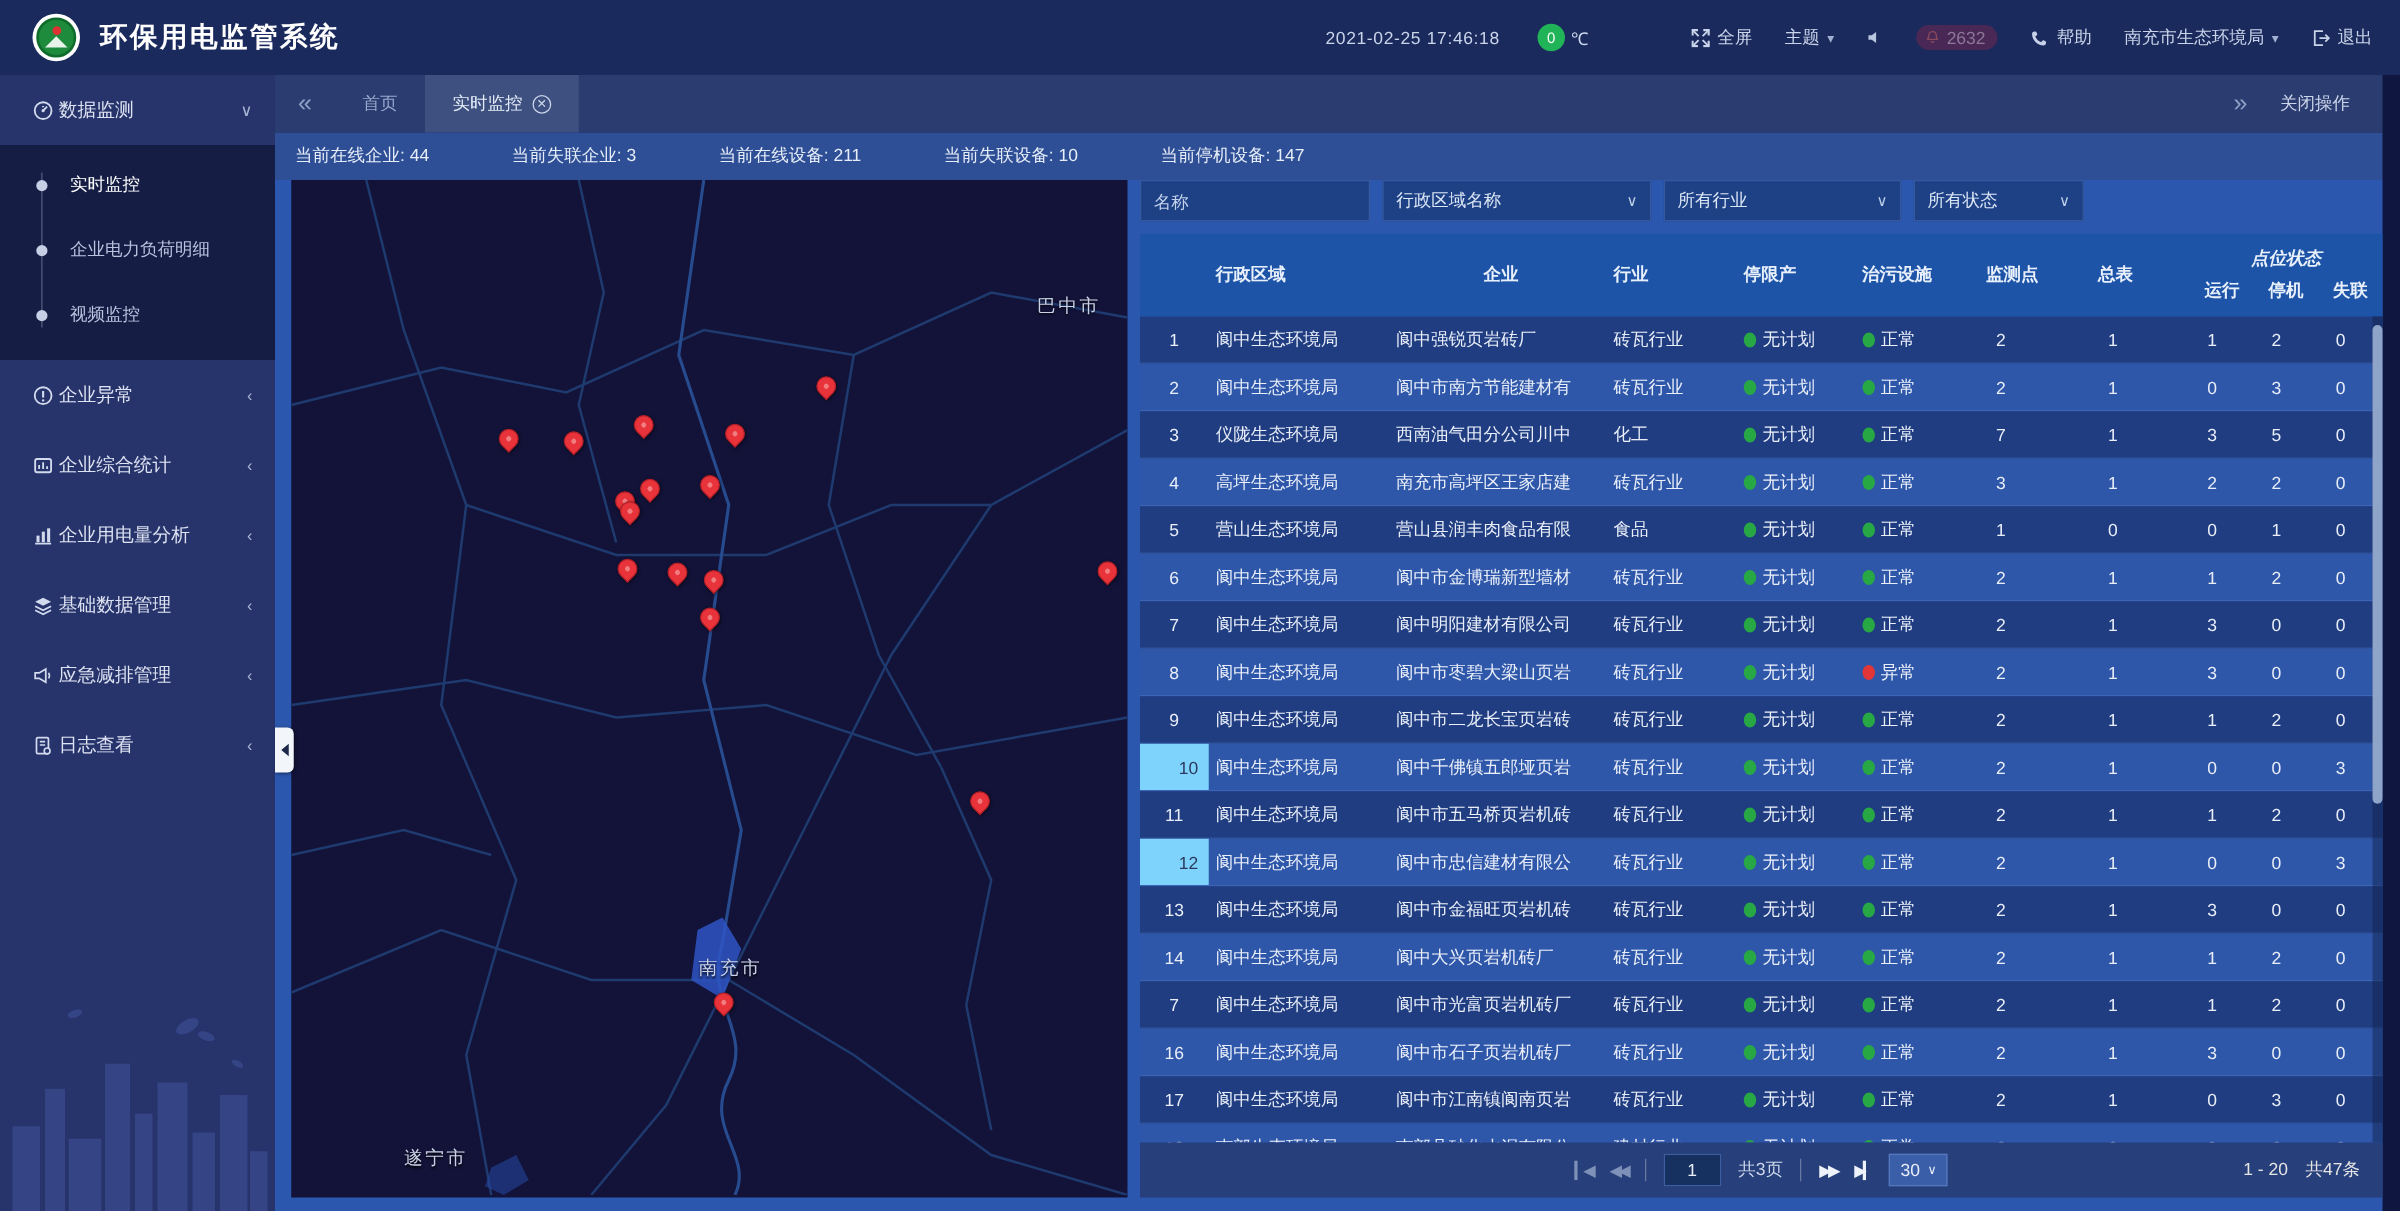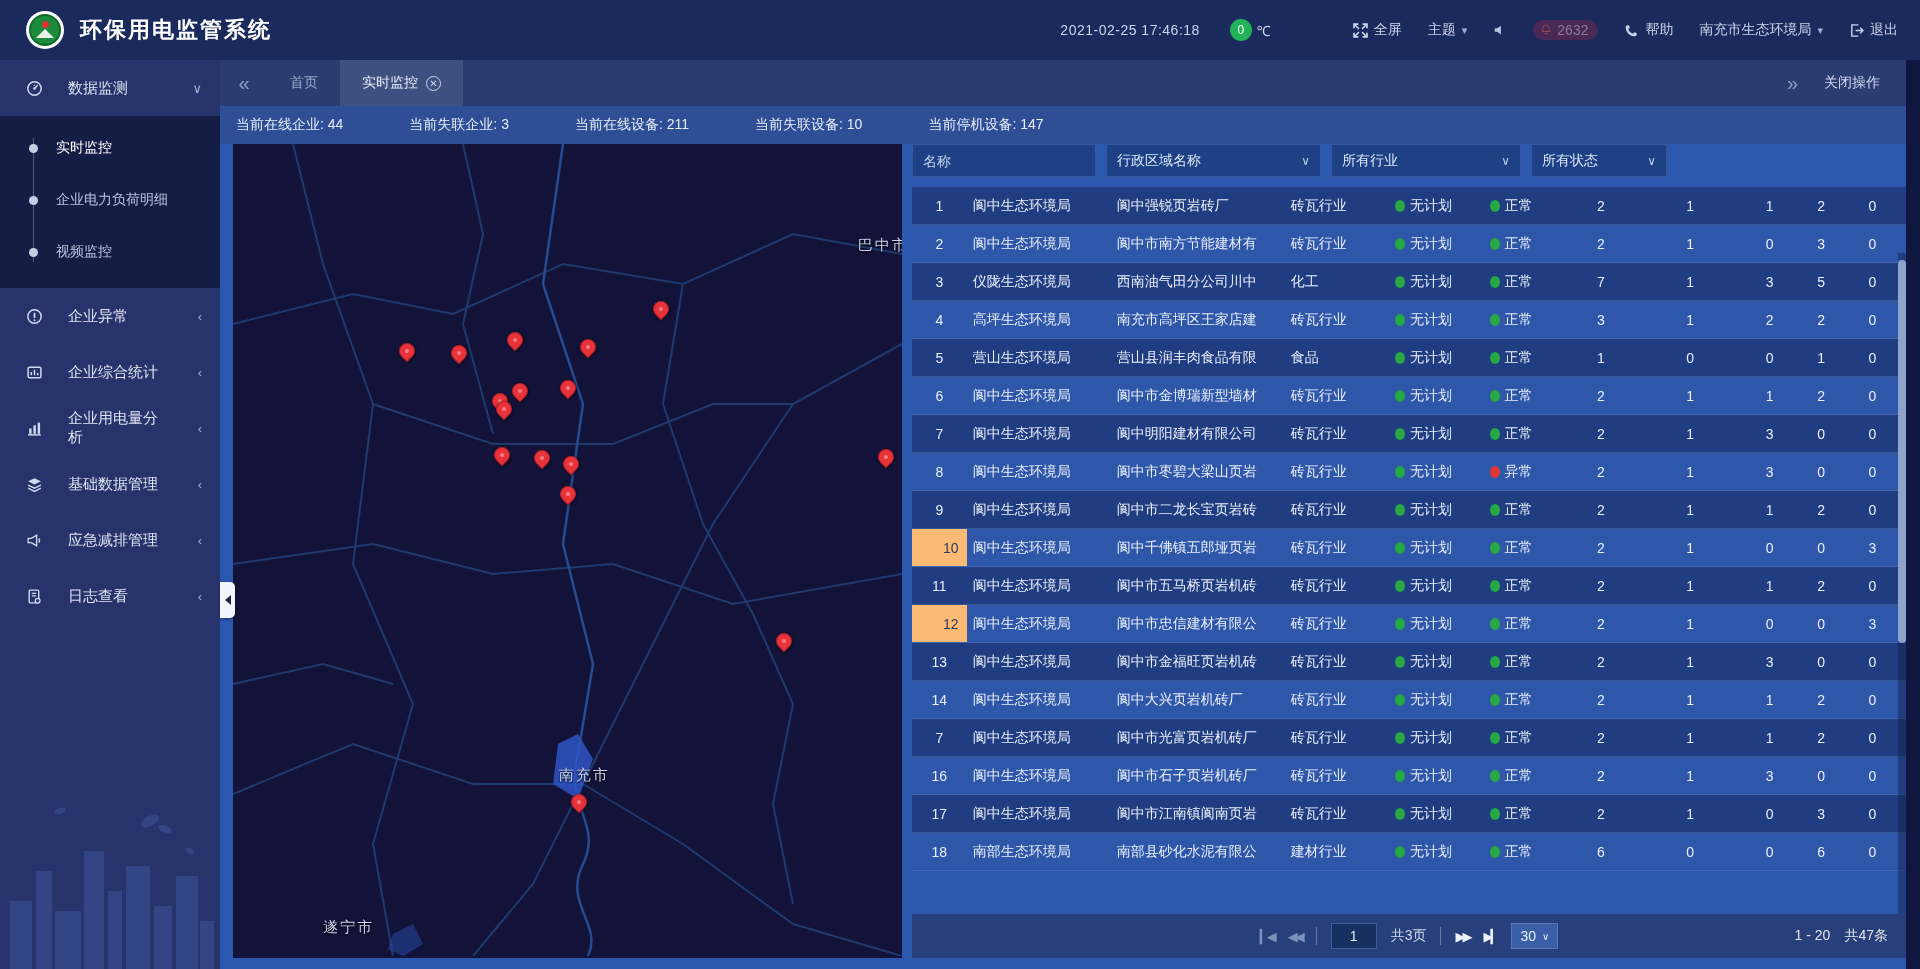--- a/index.html
+++ b/index.html
@@ -21,21 +21,21 @@
   .hitem svg { display:block; }
   .caret { font-size:11px; color:#9fb0d2; }
   .notify-pill { display:flex; align-items:center; gap:4px; background:rgba(112,38,82,.55); border-radius:12px; padding:2px 10px 2px 6px; color:#97708f; }
   .notify-count { font-size:14px; color:#8d7898; }
 
   
   .main { display:flex; height:911px; position:relative; }
 
   
   .sidebar { width:220px; background:#27336b; position:relative; flex:0 0 auto; overflow:hidden; }
-  .sgroup { height:56px; display:flex; align-items:center; padding:0 18px 0 26px; gap:25px; color:#dde3f2; font-size:15px; cursor:pointer; }
+  .sgroup { height:56px; display:flex; align-items:center; padding:0 18px 0 26px; gap:4px; color:#dde3f2; font-size:15px; cursor:pointer; }
   .sgroup .chev { margin-left:auto; color:#aab6d4; font-size:13px; }
   .submenu { background:#151d45; padding:6px 0 10px 0; position:relative; }
   .submenu .rail { position:absolute; left:33px; top:22px; bottom:26px; width:1px; background:rgba(200,210,235,.35); }
   .sitem { height:52px; display:flex; align-items:center; padding-left:56px; position:relative; color:#b9c3de; font-size:14px; cursor:pointer; }
   .sitem .bullet { position:absolute; left:29px; width:9px; height:9px; border-radius:50%; background:#c7cfe6; }
   .sitem.active { color:#ffffff; }
   .skyline { position:absolute; bottom:0; left:0; width:220px; opacity:.5; }
   .collapse-handle { position:absolute; left:220px; top:522px; width:15px; height:36px; background:#f2f5fa; border-radius:0 5px 5px 0; display:flex; align-items:center; justify-content:center; cursor:pointer; z-index:5; box-shadow:1px 1px 3px rgba(0,0,0,.4); }
   .collapse-handle .arr { width:0; height:0; border-top:5px solid transparent; border-bottom:5px solid transparent; border-right:6px solid #1c2748; }
 
@@ -79,21 +79,21 @@
   .th.group-wrap { grid-column:9 / 12; display:flex; flex-direction:column; height:100%; justify-content:space-evenly; padding:4px 0; }
   .group-title { font-style:italic; text-align:center; font-size:14px; }
   .sub-cols { display:flex; }
   .sub-cols span { flex:1; text-align:center; font-size:14px; font-weight:bold; }
   .tbody { flex:1; overflow:hidden; min-height:0; }
   .trow { height:38px; align-items:center; border-bottom:1px solid rgba(90,130,200,.35); cursor:pointer; }
   .trow.odd { background:#1f3d80; }
   .trow.even { background:#2e57a9; }
   .cell { font-size:14px; color:#e9eef9; padding-left:6px; white-space:nowrap; overflow:hidden; display:flex; align-items:center; }
   .c-idx { justify-content:center; padding-left:0; height:100%; }
-  .c-idx.sel { background:#fdba74; color:#2c3a5e;padding-left:23px; }
+  .c-idx.sel { background:#7dd3fc; color:#2c3a5e;padding-left:23px; }
   .dot { width:10px; height:12px; border-radius:50%; margin-right:5px; flex:0 0 auto; }
   .dot-green { background:#27a845; }
   .dot-red { background:#e23538; }
   .c-num { padding-left:14px; }
 
   .scrollbar { position:absolute; right:0; top:66px; bottom:44px; width:8px; background:rgba(16,34,74,.45); }
   .scroll-thumb { position:absolute; top:1%; width:100%; height:58%; background:#8fa4c9; border-radius:4px; }
 
   .pagebar { height:44px; background:#273f7a; flex:0 0 auto; display:flex; align-items:center; justify-content:center; position:relative; color:#cfd9ec; }
   .pg-controls { display:flex; align-items:center; gap:14px; font-size:14px; }
@@ -324,21 +324,21 @@
             <div class="pin" style="left: 42.9%; top: 31.3%;"></div>
             <div class="pin" style="left: 40.5%; top: 33.5%;"></div>
             <div class="pin" style="left: 50.1%; top: 31%;"></div>
             <div class="pin" style="left: 40.2%; top: 39.2%;"></div>
             <div class="pin" style="left: 46.2%; top: 39.5%;"></div>
             <div class="pin" style="left: 50.5%; top: 40.3%;"></div>
             <div class="pin" style="left: 50.1%; top: 44%;"></div>
             <div class="pin" style="left: 97.6%; top: 39.4%;"></div>
             <div class="pin" style="left: 82.4%; top: 62.1%;"></div>
             <div class="pin" style="left: 51.7%; top: 81.8%;"></div>
-            <div class="city" style="left: 93%; top: 12.4%; margin-left: 28px;">巴中市</div>
+            <div class="city" style="left: 93%; top: 12.4%;">巴中市</div>
             <div class="city" style="left: 52.5%; top: 77.5%;">南充市</div>
             <div class="city" style="left: 17.3%; top: 96.2%;">遂宁市</div>
           </div>
       </div>
 
       <div class="right-panel">
 
         <div class="filters">
           <div class="fbox f-name">
             <input placeholder="名称" style="">
@@ -351,20 +351,38 @@
             <span>所有行业</span>
             <span class="chevron">∨</span>
           </div>
           <div class="fbox f-status">
             <span>所有状态</span>
             <span class="chevron">∨</span>
           </div>
         </div>
 
         <div class="table-wrap">
+          <div class="thead tgrid">
+            <div class="th"></div>
+            <div class="th">行政区域</div>
+            <div class="th" style="text-align:center">企业</div>
+            <div class="th">行业</div>
+            <div class="th">停限产</div>
+            <div class="th">治污设施</div>
+            <div class="th">监测点</div>
+            <div class="th">总表</div>
+            <div class="th group-wrap">
+              <div class="group-title">点位状态</div>
+              <div class="sub-cols">
+                <span>运行</span>
+                <span>停机</span>
+                <span>失联</span>
+              </div>
+            </div>
+          </div>
 
           <div class="tbody">
               <div class="trow tgrid odd">
                 <div class="cell c-idx">
                   <span>1</span>
                 </div>
                 <div class="cell c-region">
                   <span>阆中生态环境局</span>
                 </div>
                 <div class="cell c-company">

